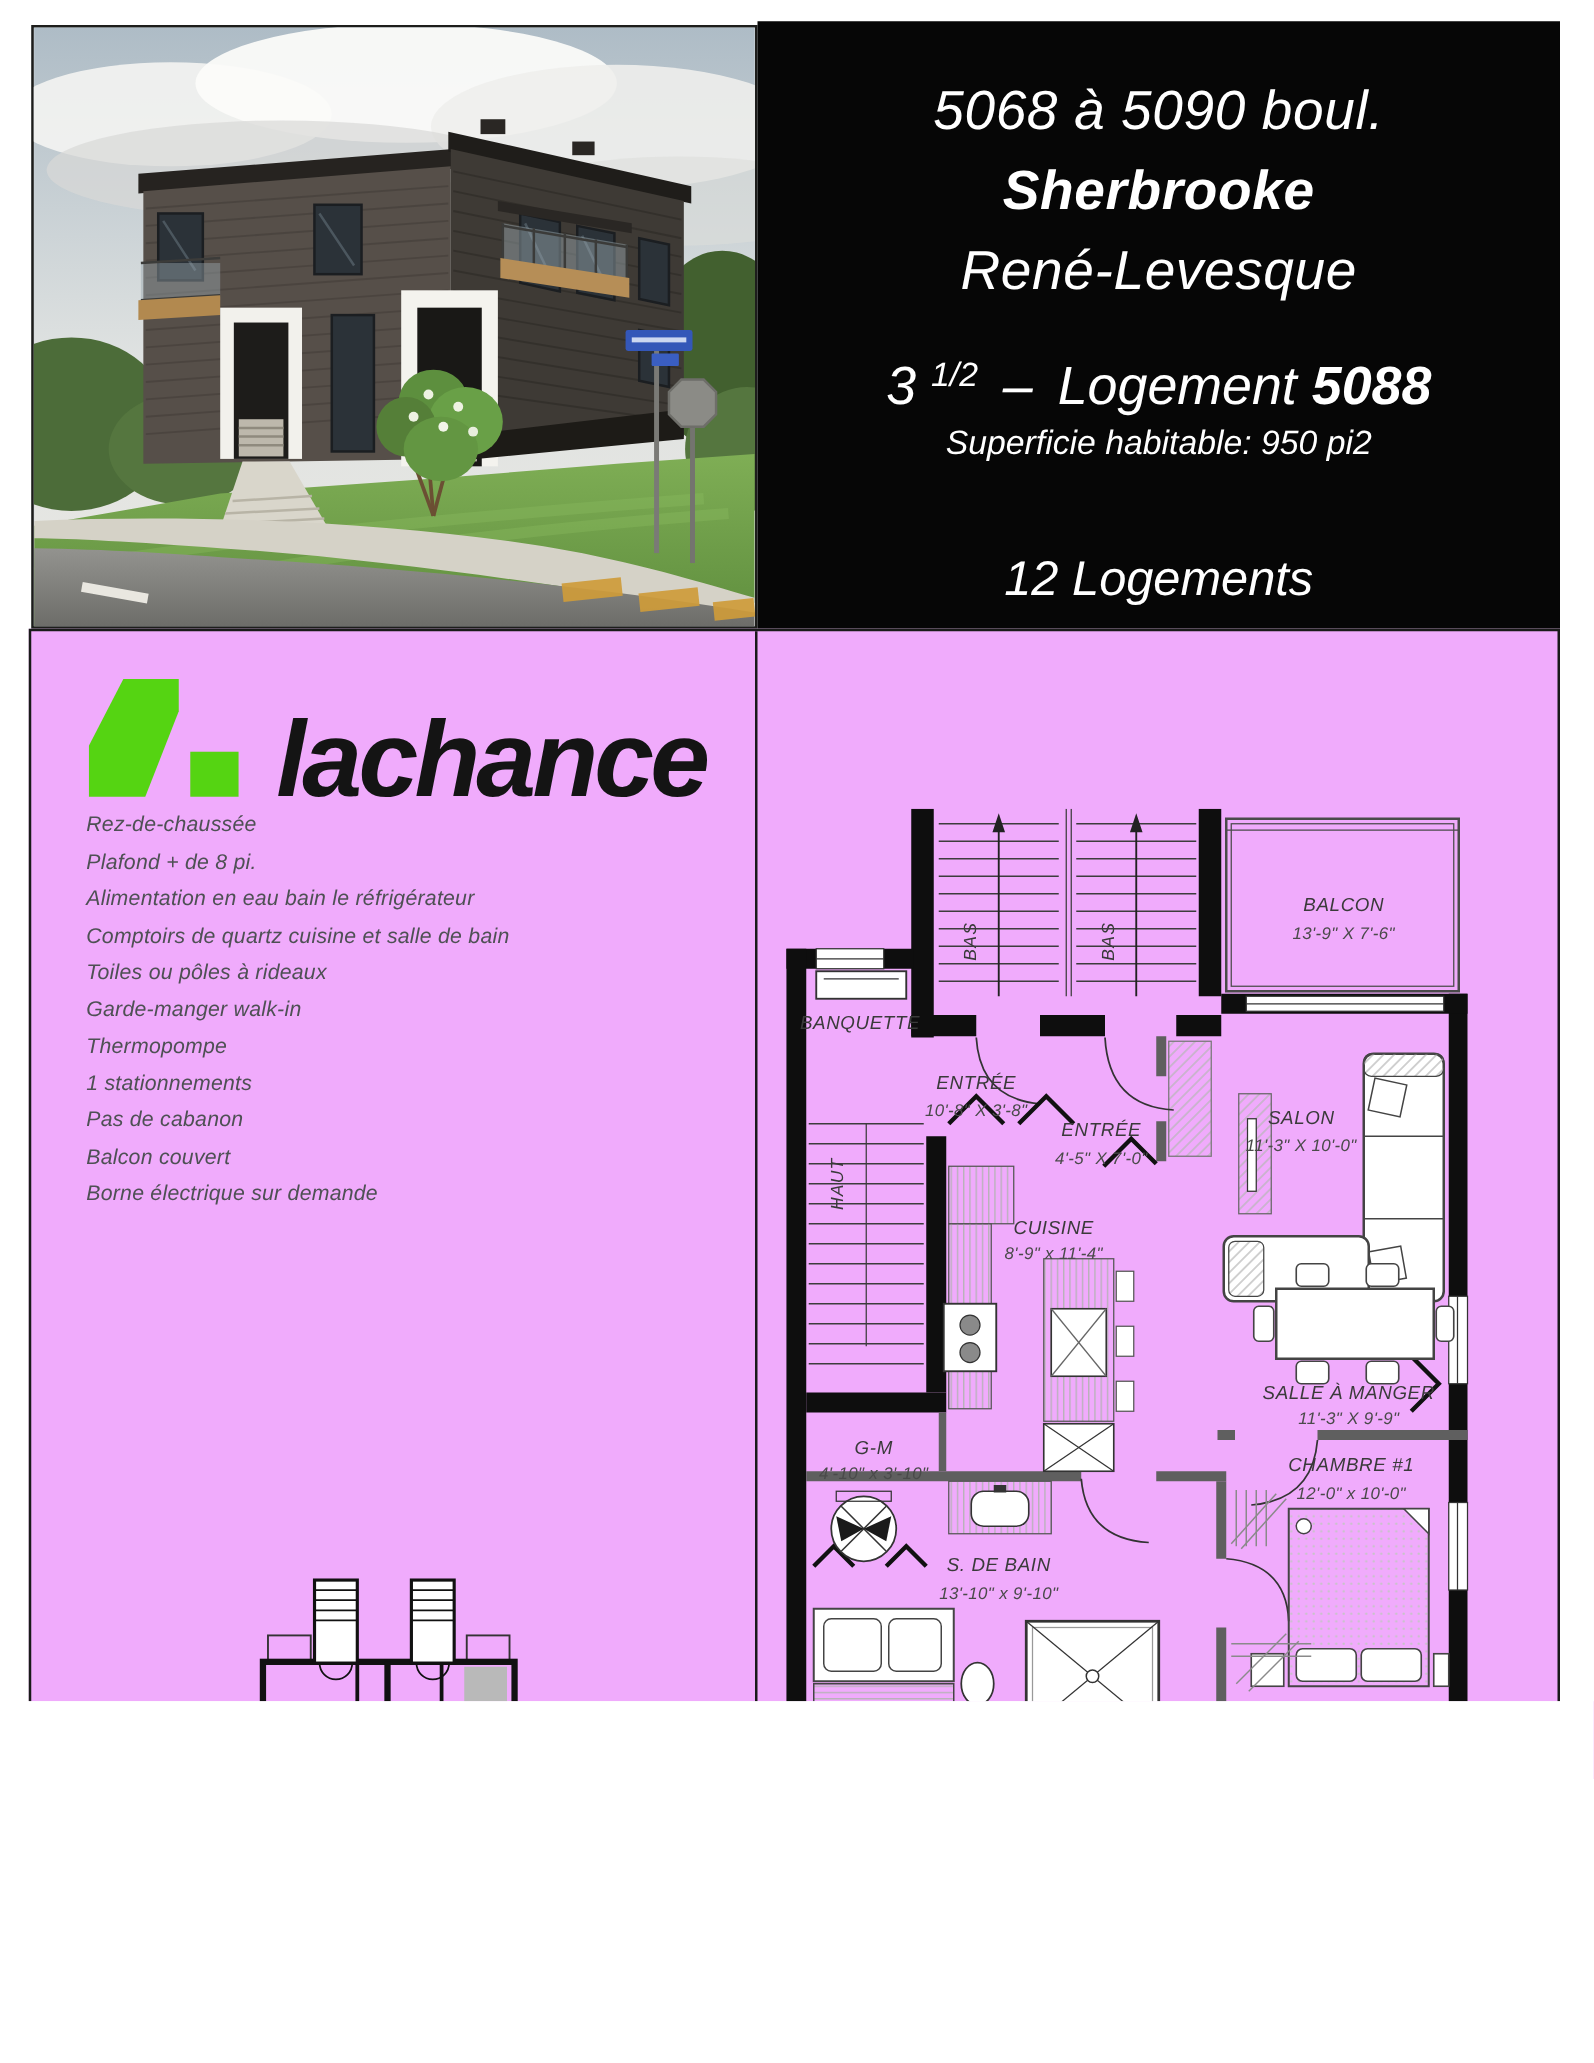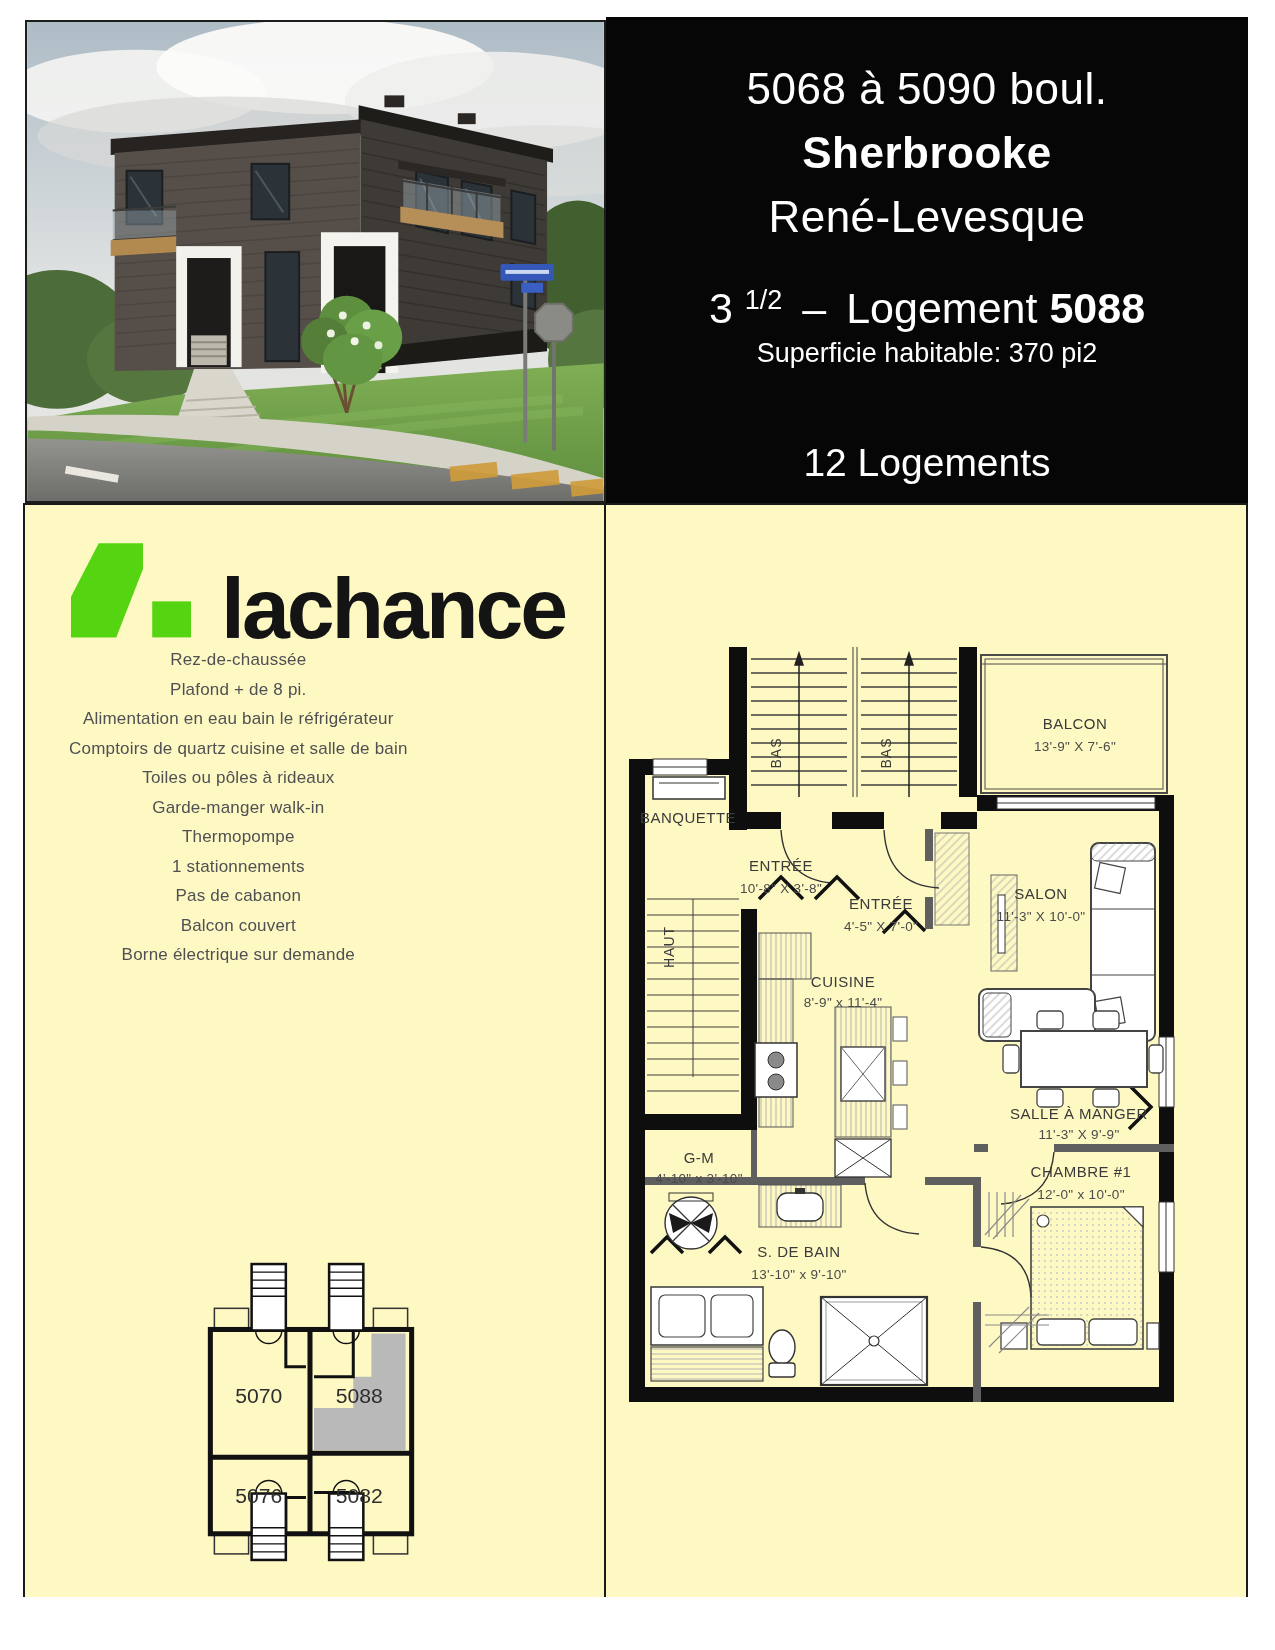--- a/index.html
+++ b/index.html
@@ -1,36 +1,36 @@
 <!DOCTYPE html>
 <html><head>
 <meta charset="utf-8">
 <style>
   html,body{margin:0;padding:0;background:#ffffff;}
-  .page{position:relative;width:1275px;height:1597px;background:#fff;overflow:hidden;
-        font-family:"Liberation Sans",sans-serif;}
+  .page{position:relative;width:1275px;height:1361px;background:#fff;overflow:hidden;
+        font-family:"Liberation Sans",sans-serif;font-style:italic;}
   
   .photo{position:absolute;left:25px;top:20px;width:581px;height:483px;
          border:2px solid #1d1d1b;box-sizing:border-box;background:#cfd6da;}
   .photo svg{display:block;width:100%;height:100%;}
   
   .headerbox{position:absolute;left:606px;top:17px;width:642px;height:486px;
              background:#060606;color:#fff;text-align:center;}
   .hb-inner{padding-top:40px;}
   .hb-line{font-size:44px;line-height:64px;font-weight:400;letter-spacing:.5px;}
   .hb-city{font-weight:700;}
   .hb-unitline{margin-top:26px;font-size:43px;line-height:50px;}
   .hb-frac{font-size:27px;vertical-align:14px;letter-spacing:0;}
   .hb-dash{padding:0 8px;}
   .hb-num{font-weight:700;}
   .hb-area{margin-top:4px;font-size:27px;line-height:32px;font-weight:400;}
   .hb-total{margin-top:72px;font-size:39px;font-weight:400;}
   
   .lower{position:absolute;left:23px;top:503px;width:1225px;height:1110px;
-         border:2px solid #1a1a1a;box-sizing:border-box;background:#fef9c3;text-align:center;}
+         border:2px solid #1a1a1a;box-sizing:border-box;background:#f0abfc;}
   .pane-divider{position:absolute;left:579px;top:0;width:2px;height:100%;background:#1a1a1a;}
   
   .logo-row{position:absolute;left:46px;top:38px;display:flex;align-items:flex-end;}
   .logo-icon{width:120px;height:102px;}
   .wordmark{margin-left:30px;font-size:86px;font-weight:700;color:#141414;
             letter-spacing:-3px;line-height:86px;margin-bottom:-6px;}
   
   .features{position:absolute;left:44px;top:140px;list-style:none;margin:0;padding:0;
             font-size:17px;line-height:29.5px;color:#4e5054;letter-spacing:.2px;}
   
@@ -232,21 +232,21 @@
       <div class="hb-line">5068 à 5090 boul.</div>
       <div class="hb-line hb-city">Sherbrooke</div>
       <div class="hb-line">René-Levesque</div>
       <div class="hb-unitline">
         <span>3</span>
         <span class="hb-frac">1/2</span>
         <span class="hb-dash">–</span>
         <span>Logement</span>
         <span class="hb-num">5088</span>
       </div>
-      <div class="hb-area">Superficie habitable: 370 pi2</div>
+      <div class="hb-area">Superficie habitable: 950 pi2</div>
       <div class="hb-total">12 Logements</div>
     </div>
   </div>
 
   <div class="lower">
     <div class="pane-divider"></div>
 
     <div class="logo-row">
       <svg class="logo-icon" viewBox="0 0 130 110">
         <polygon points="30,0 78,0 78,28 49,102 0,102 0,58" fill="#55d412"></polygon>

